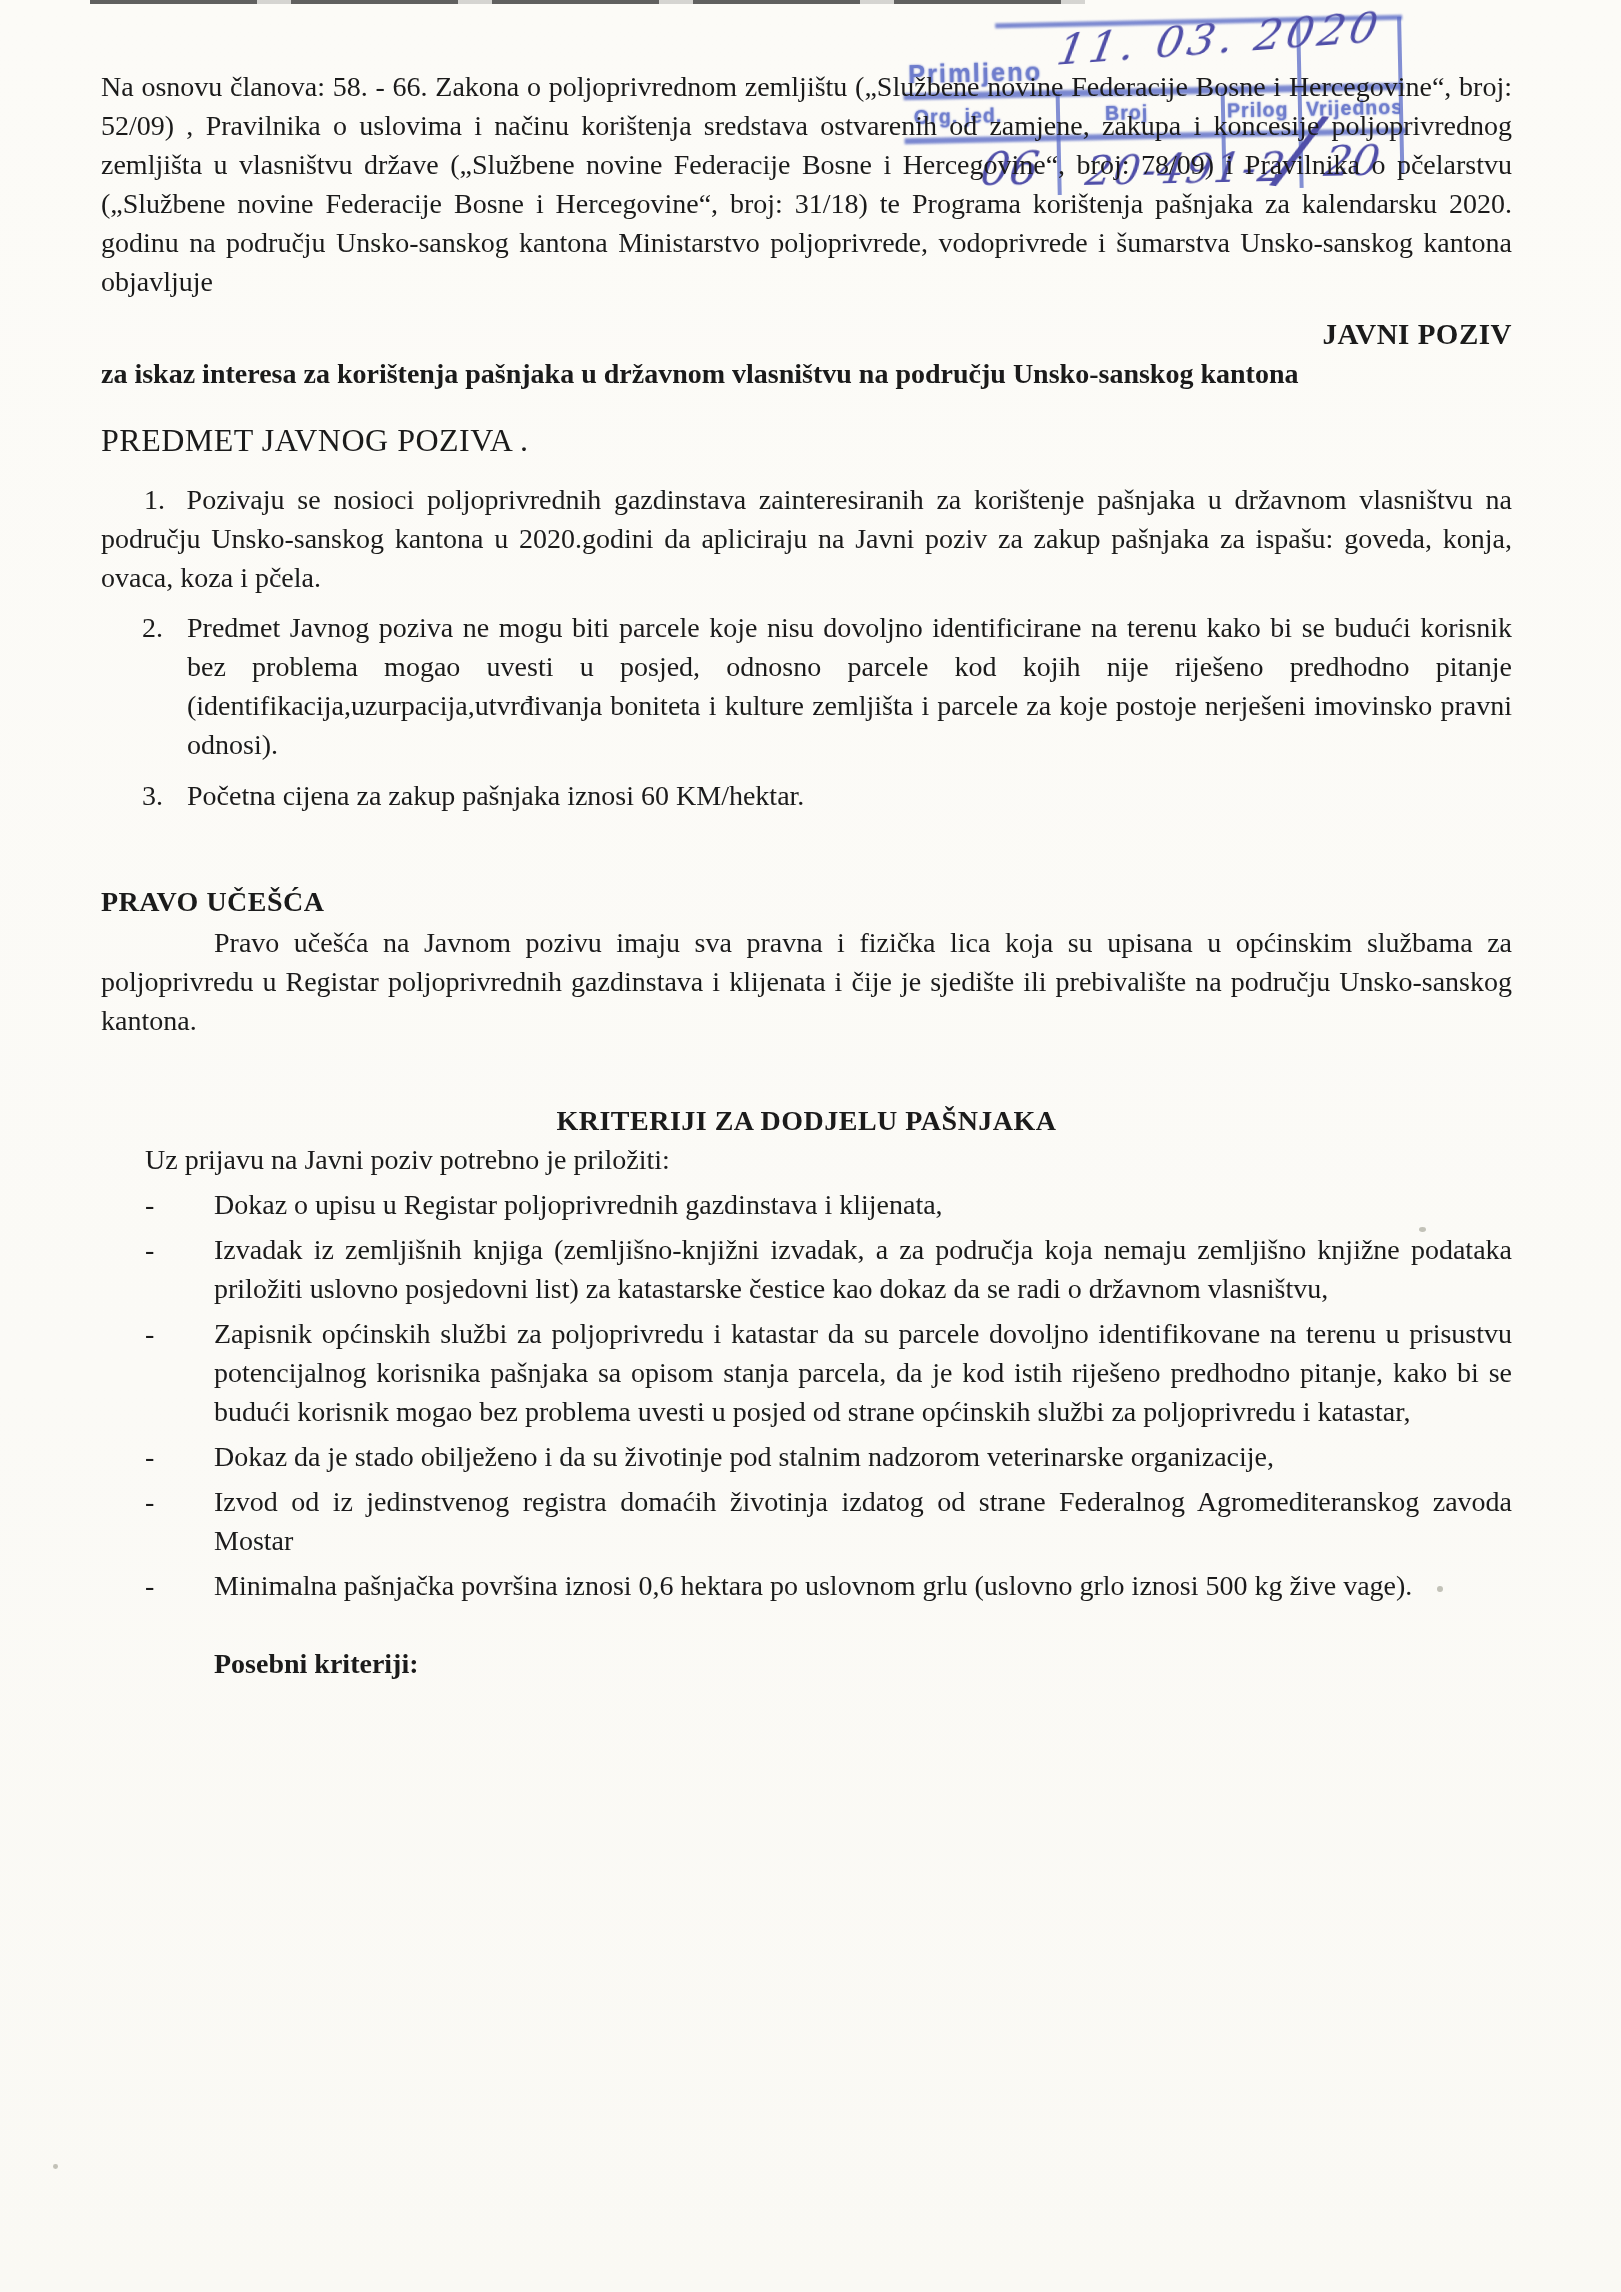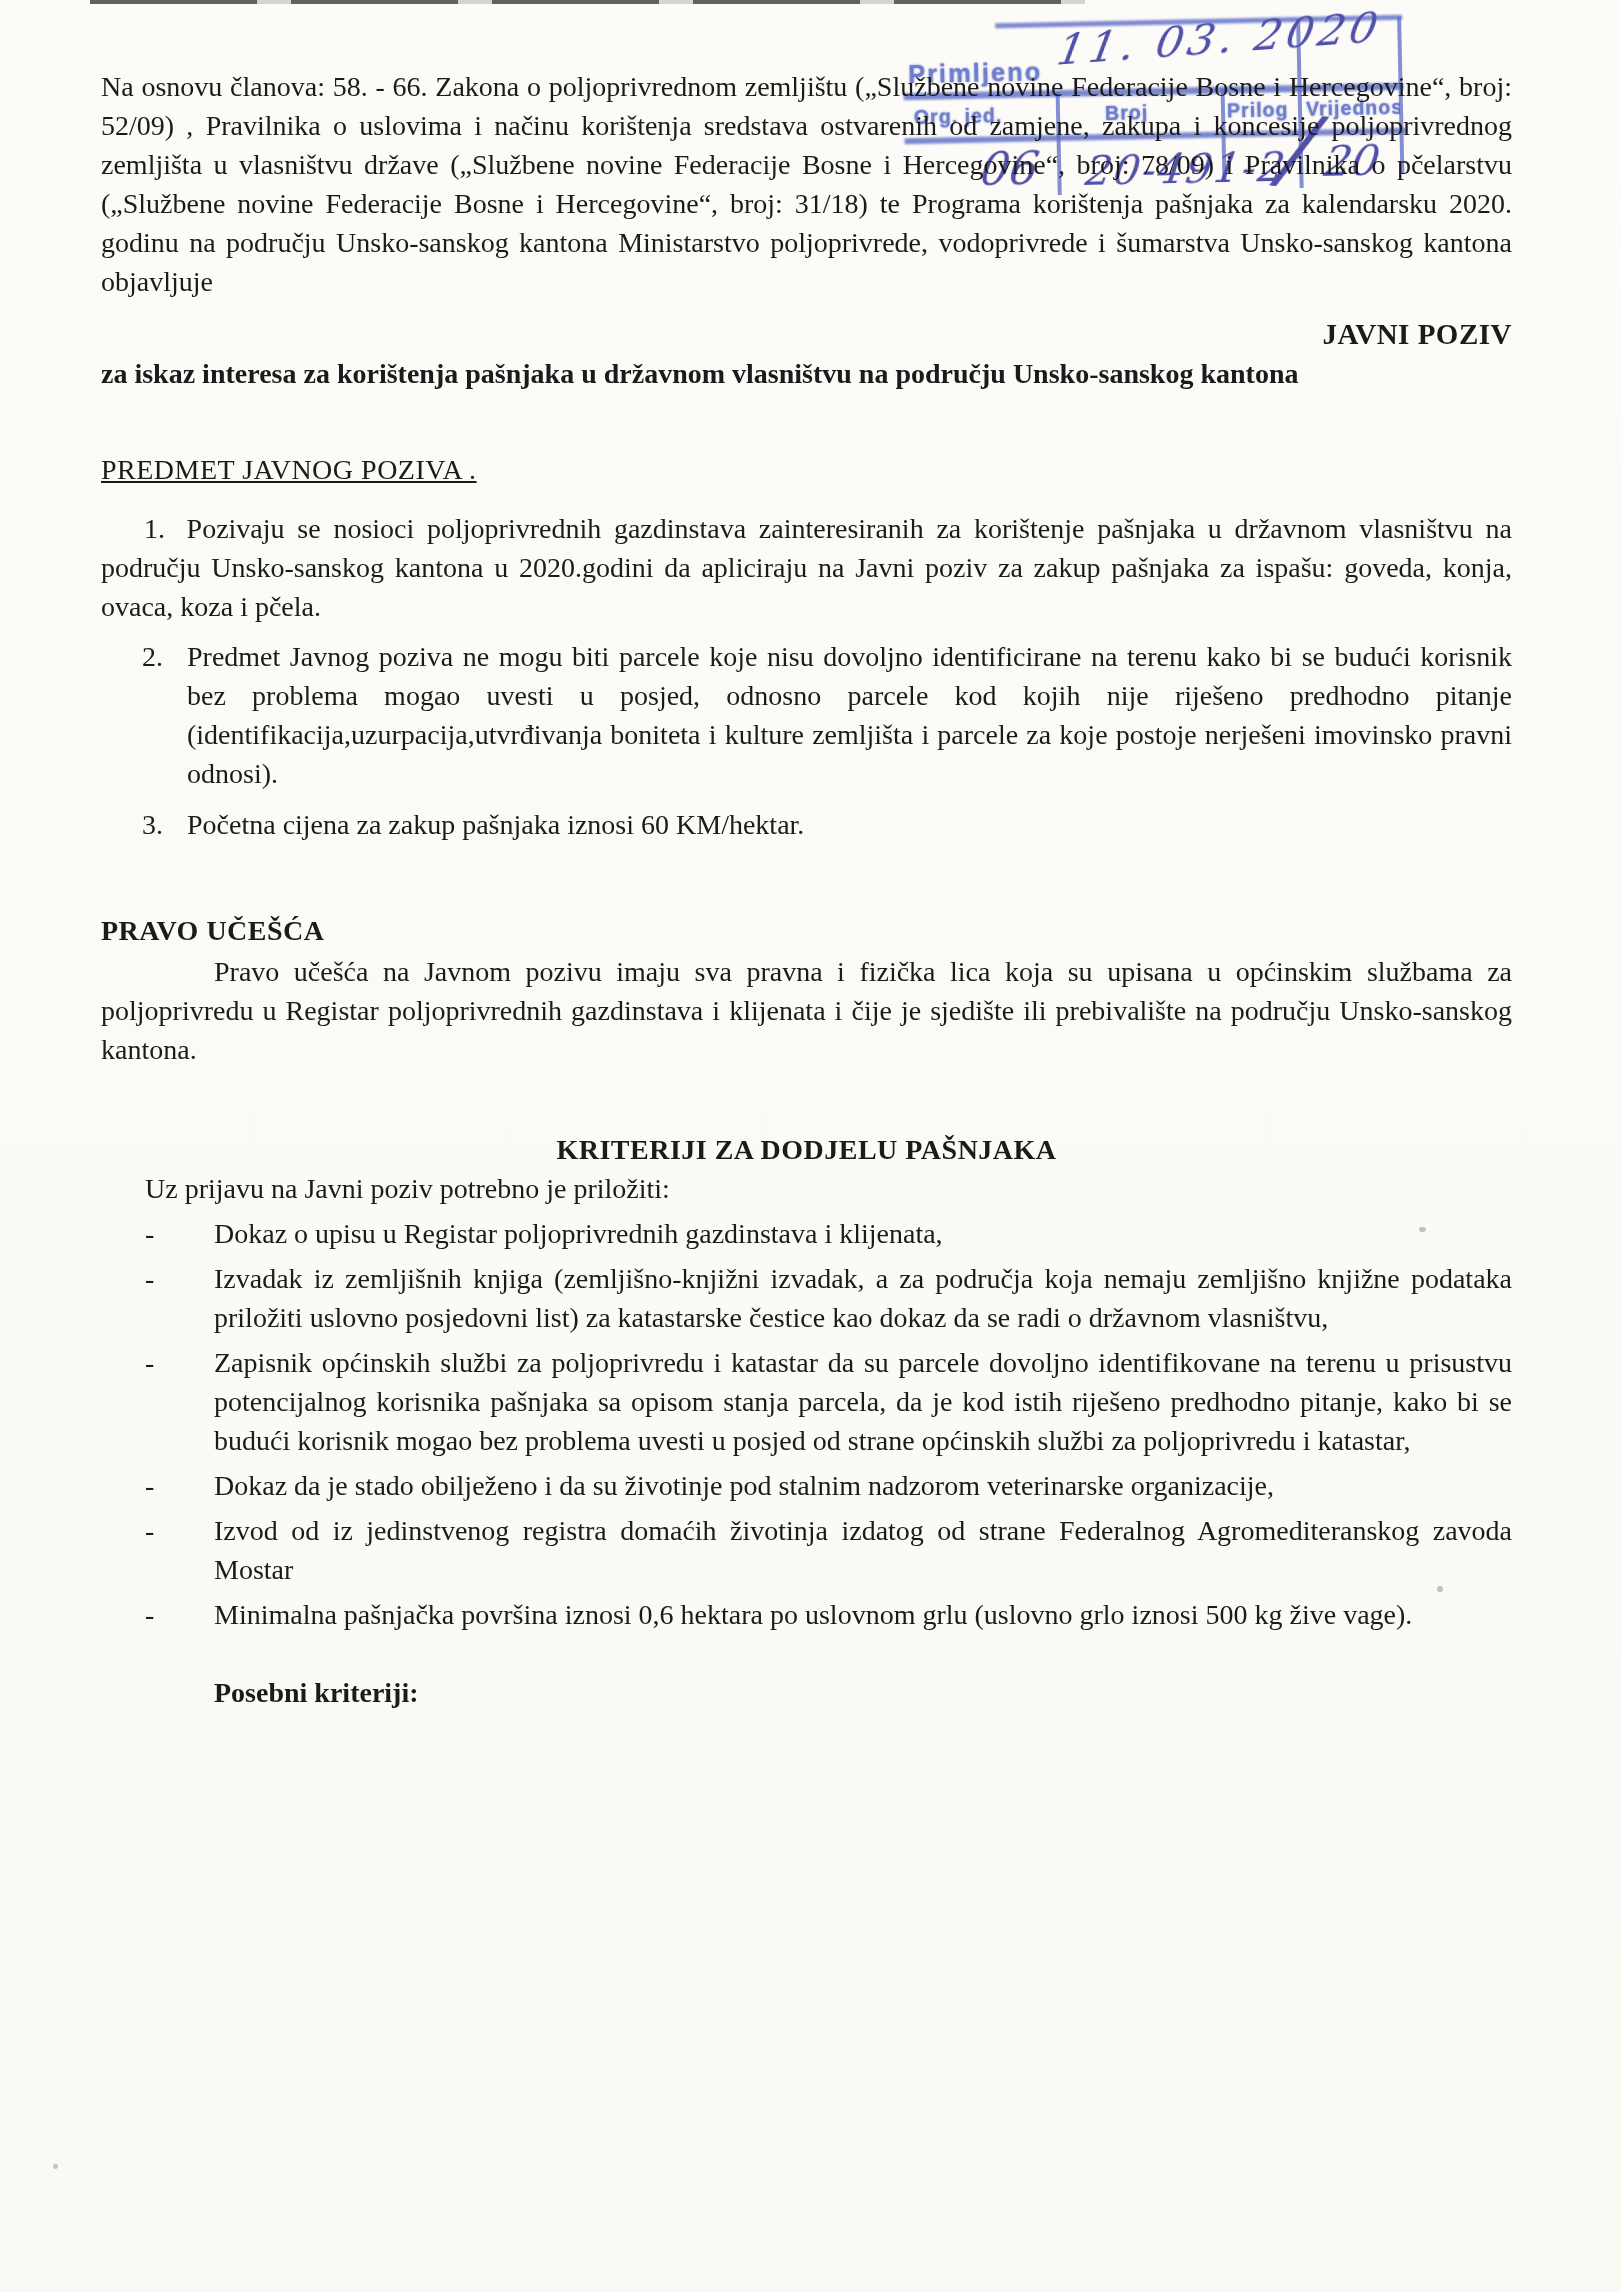--- a/index.html
+++ b/index.html
@@ -12,21 +12,21 @@
     position:absolute; left:90px; top:0; width:995px; height:3.9px; opacity:.75;
     background:repeating-linear-gradient(90deg,#2d2d2d 0 167px, rgba(45,45,45,.25) 167px 201px);
   }
   .content { position:absolute; left:101px; top:0; width:1411px; font-size:28px; line-height:39px; }
   .jtext { text-align:justify; }
   p { margin:0; }
 
   .intro { margin-top:67px; }
   .title { margin-top:13.7px; text-align:right; font-weight:bold; font-size:29px; letter-spacing:0.5px; }
   .subtitle { text-align:left; font-weight:bold; font-size:28px; }
-  .h-plain { margin-top:57px; font-size:28px; letter-spacing:0.5px;text-decoration:underline; }
+  .h-plain { margin-top:28px; font-size:32px; letter-spacing:0.5px; }
   .h-bold  { font-weight:bold; font-size:28px; letter-spacing:0.5px; }
   .h-pravo { margin-top:67px; }
   .h-krit  { margin-top:61px;text-align:center; }
 
   .num-item-first { margin-top:20px; text-indent:43px; }
   .num-item-first .marker { margin-right:21.6px; }
   .num-item { display:flex; margin-top:11.8px; }
   .num-item .marker { flex:0 0 45px; margin-left:41px; }
   .num-item .txt { flex:1; }
 

